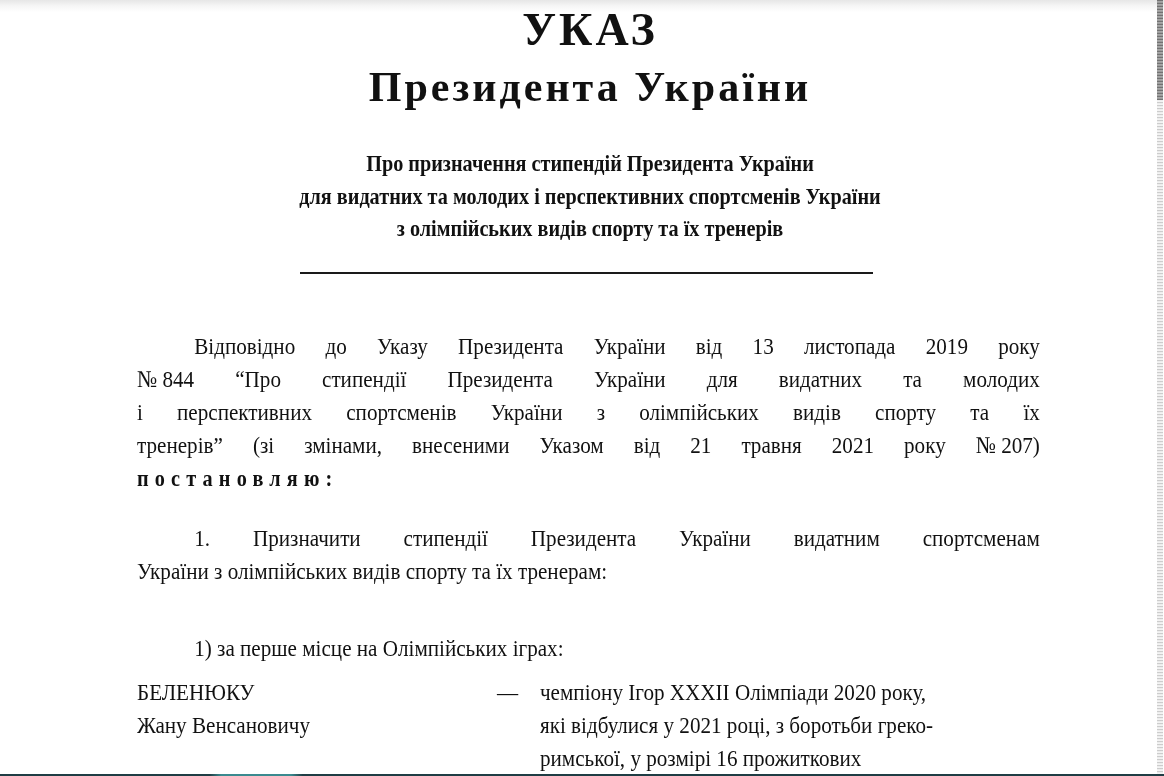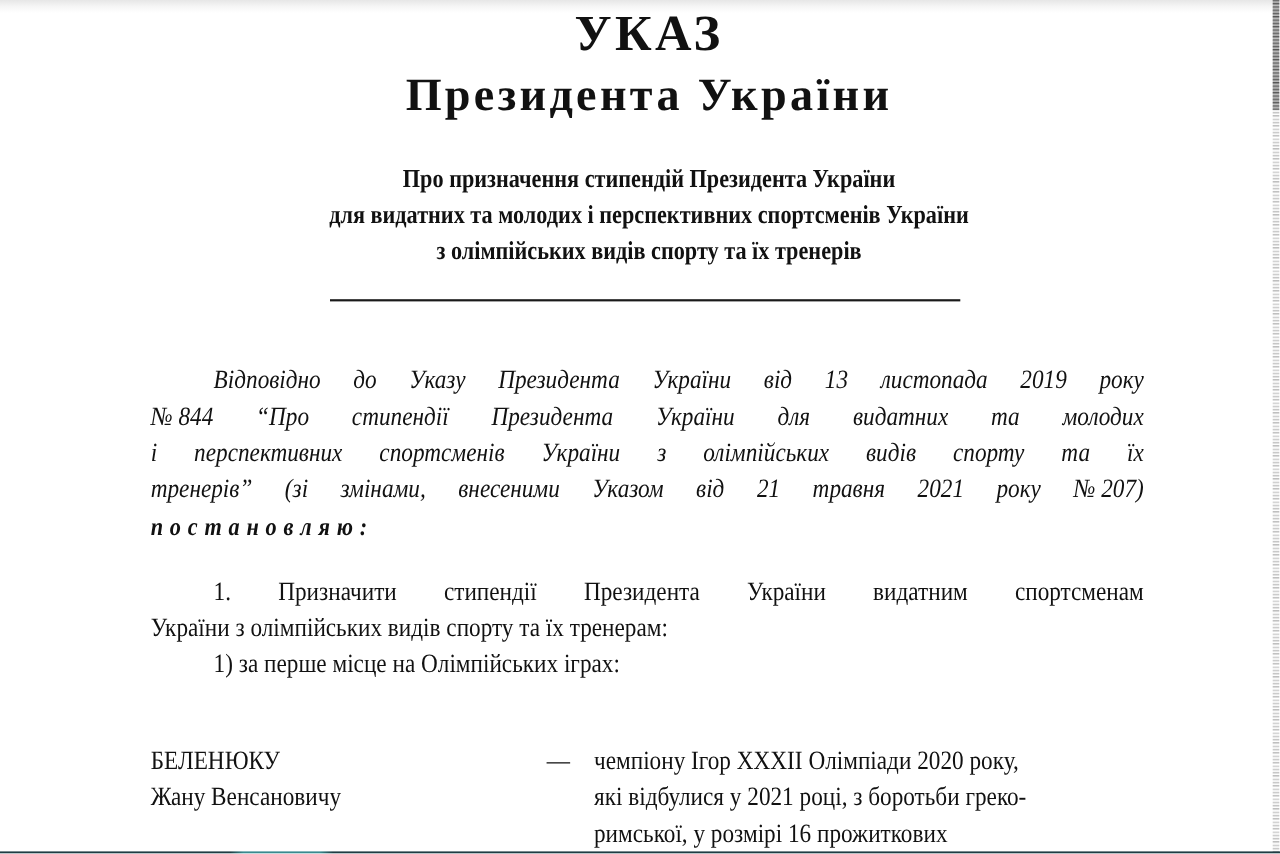--- a/index.html
+++ b/index.html
@@ -88,36 +88,36 @@
     font-size: 24px;
     line-height: 33px;
   }
   .body-text .jline {
     display: flex;
     justify-content: space-between;
     white-space: nowrap;
     height: 33px;
   }
   .body-text .jline span { display: inline-block; }
-  .preamble { top: 330px; font-style: italic; }
+  .preamble { top: 330px; }
   .line-indent { padding-left: 65px; }
   .cond {
     transform: scaleX(0.88);
     transform-origin: 0 0;
     width: 1026px;
   }
   .decree-word {
     font-weight: bold;
     letter-spacing: 7px;
     font-size: 23px;
     white-space: nowrap;
     height: 33px;
   }
   .item1 { top: 522px; }
-  .sub1 { top: 588px; }
+  .sub1 { top: 632px; }
   .laureate {
     position: absolute;
     top: 676px;
     left: 137px;
     width: 1000px;
     font-size: 24px;
     line-height: 33px;
   }
   .laureate .name-col {
     position: absolute;

